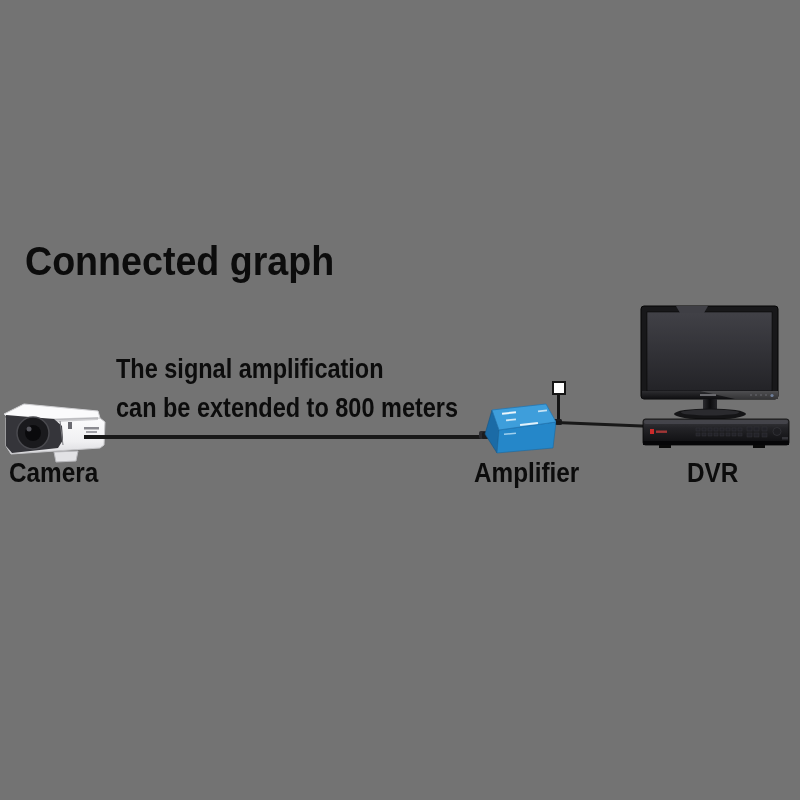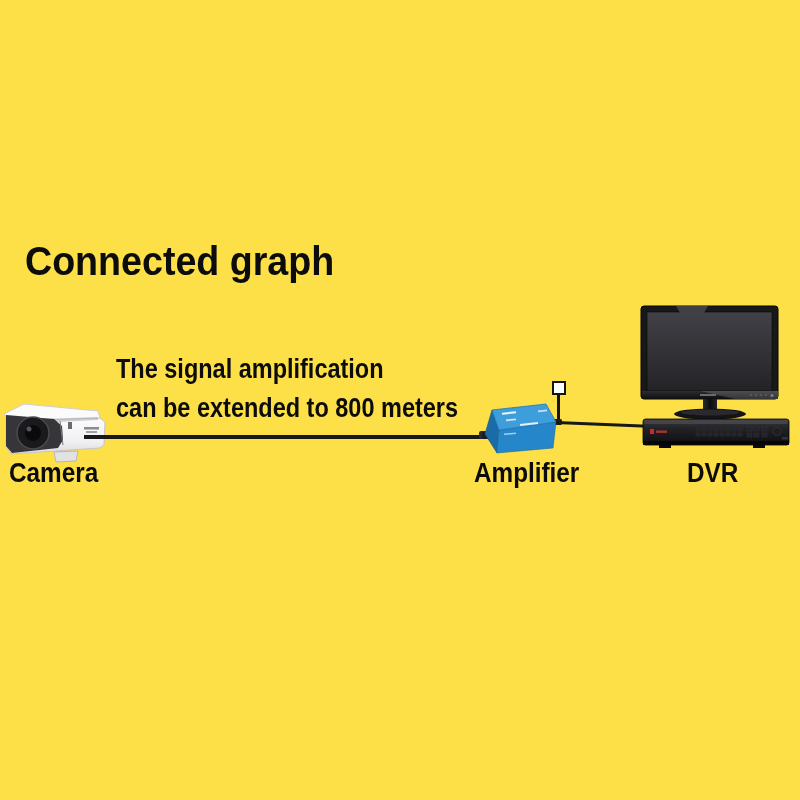--- a/index.html
+++ b/index.html
@@ -1,17 +1,17 @@
 <!DOCTYPE html>
 <html><head>
 <meta charset="utf-8">
 <style>
   html,body{margin:0;padding:0;background:#ffffff;}
   .canvas{
-    position:relative;width:800px;height:800px;background:#fde047;
+    position:relative;width:800px;height:800px;background:#737373;
     font-family:"Liberation Sans","DejaVu Sans",sans-serif;overflow:hidden;
   }
   .page-title{
     position:absolute;left:25px;top:239px;margin:0;
     font-size:40px;font-weight:bold;color:#0c0c0c;line-height:1.1;
     transform:scaleX(.94);transform-origin:left top;white-space:nowrap;
   }
   .annotation{
     position:absolute;left:116px;top:350px;
     font-size:27px;font-weight:bold;color:#0c0c0c;line-height:39px;

